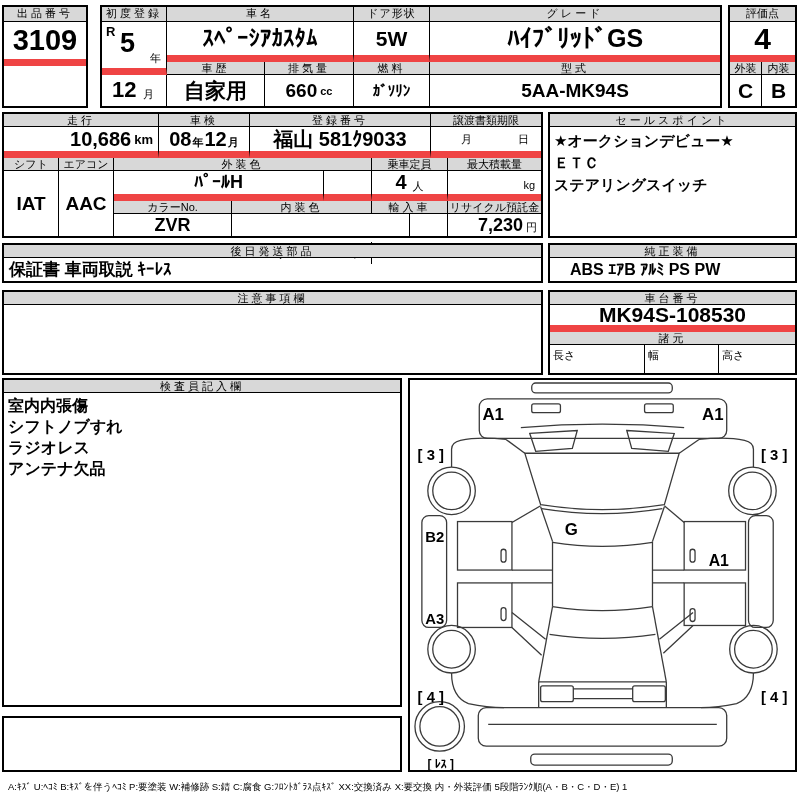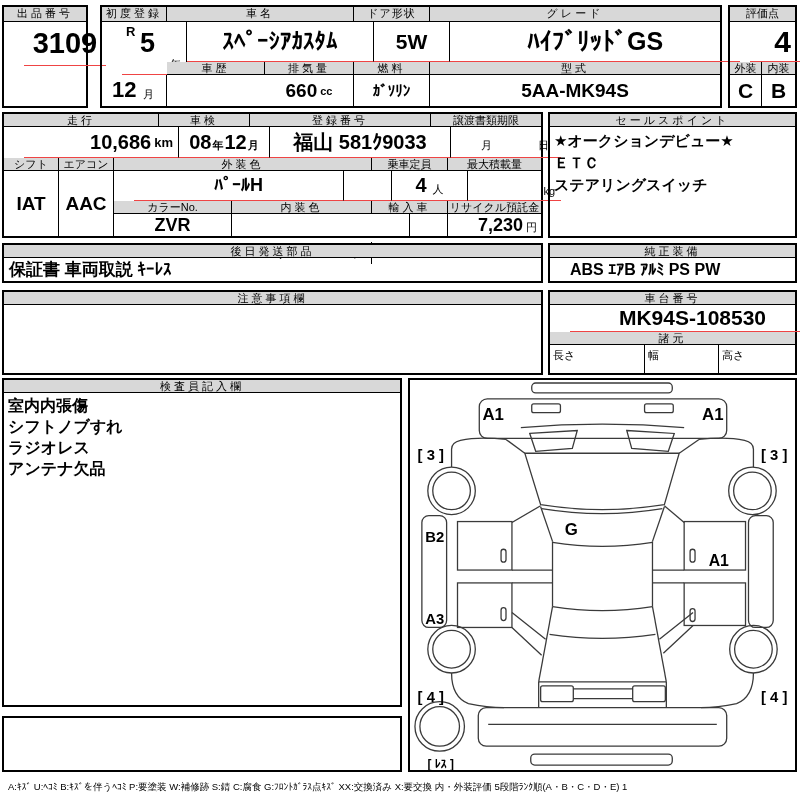--- a/index.html
+++ b/index.html
@@ -6,21 +6,21 @@
   #sheet{position:relative;width:800px;height:800px;background:#fff;
     font-family:"Liberation Sans","DejaVu Sans",sans-serif;color:#000;}
   .box{position:absolute;border:2px solid #000;box-sizing:border-box;}
   .cell{position:absolute;box-sizing:border-box;overflow:hidden;}
   .hdr{background:#d8d8d8;font-size:11px;text-align:center;letter-spacing:3px;
     line-height:13px;white-space:nowrap;border-bottom:1px solid #000;}
   .ls0{letter-spacing:0;}
   .ls1{letter-spacing:1px;}
   .val{font-weight:bold;display:flex;align-items:center;justify-content:center;white-space:nowrap;}
   .br{border-right:1px solid #000;}
-  .bb{border-bottom:1px solid #ef4444;margin-left:20px;}
+  .bb{border-bottom:7px solid #ef4444;}
   .unit{font-size:11px;font-weight:bold;margin-left:3px;}
   .small{font-size:11px;}
   .lines{position:absolute;font-weight:bold;}
   .lines div{white-space:nowrap;}
   svg text{font-weight:bold;fill:#000;text-anchor:middle;font-family:inherit;}
   svg path,svg rect,svg circle{fill:none;stroke:#3a3a3a;stroke-width:1.3;}
   #legend{position:absolute;font-size:9.5px;white-space:nowrap;letter-spacing:0;}
 </style>
 </head>
 <body>
@@ -40,20 +40,21 @@
       <span style="position:absolute;left:18px;top:6px;font-size:27px;font-weight:bold;">5</span>
       <span style="position:absolute;right:5px;bottom:2px;font-size:11px;">年</span>
     </div>
     <div class="cell br" style="left:0;top:68px;width:65px;height:31px;">
       <span style="position:absolute;left:10px;top:2px;font-size:22px;font-weight:bold;">12</span>
       <span style="position:absolute;right:12px;bottom:4px;font-size:11px;">月</span>
     </div>
     <div class="cell hdr br" style="left:65px;top:0;width:187px;height:15px;">車名</div>
     <div class="cell val br bb" style="left:65px;top:15px;width:187px;height:40px;font-size:23px;">ｽﾍﾟｰｼｱｶｽﾀﾑ</div>
     <div class="cell hdr br" style="left:65px;top:55px;width:98px;height:13px;">車歴</div>
+    <div class="cell val br" style="left:65px;top:68px;width:98px;height:31px;font-size:21px;">自家用</div>
     <div class="cell hdr br" style="left:163px;top:55px;width:89px;height:13px;">排気量</div>
     <div class="cell val br" style="left:163px;top:68px;width:89px;height:31px;font-size:19px;">
       <span>660</span>
       <span class="unit">cc</span>
     </div>
     <div class="cell hdr br ls1" style="left:252px;top:0;width:76px;height:15px;">ドア形状</div>
     <div class="cell val br bb" style="left:252px;top:15px;width:76px;height:40px;font-size:21px;">5W</div>
     <div class="cell hdr br" style="left:252px;top:55px;width:76px;height:13px;">燃料</div>
     <div class="cell val br" style="left:252px;top:68px;width:76px;height:31px;font-size:15px;">ｶﾞｿﾘﾝ</div>
     <div class="cell val bb" style="left:328px;top:15px;width:290px;height:40px;font-size:25px;">ﾊｲﾌﾞﾘｯﾄﾞGS</div>

